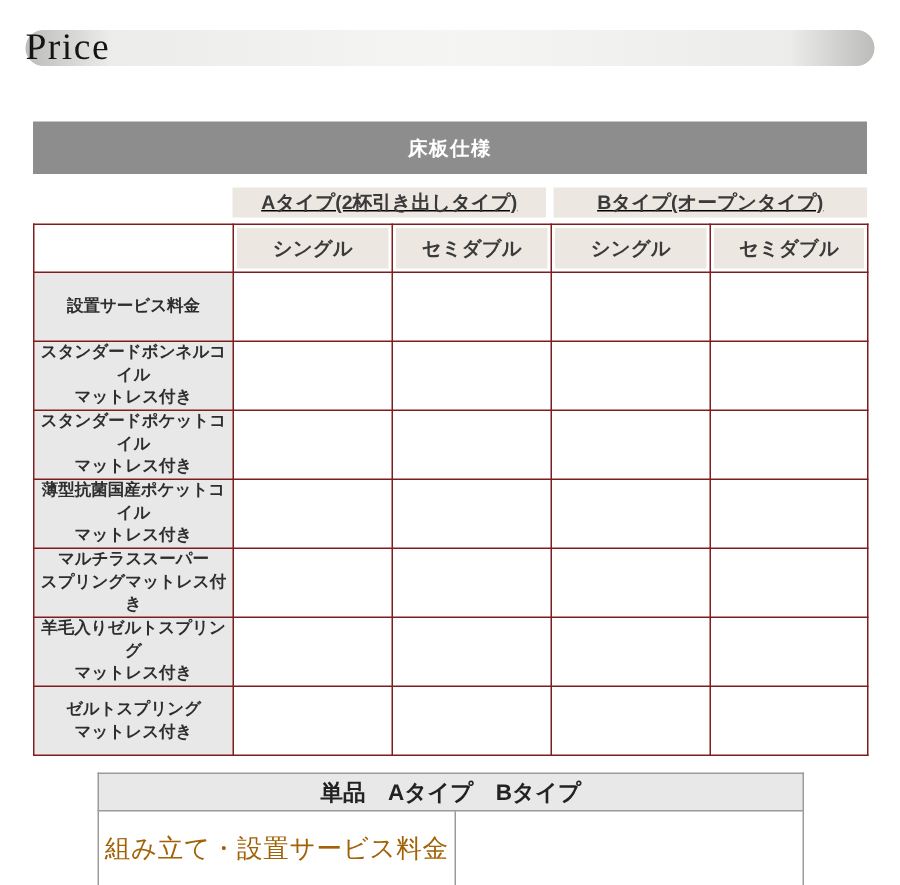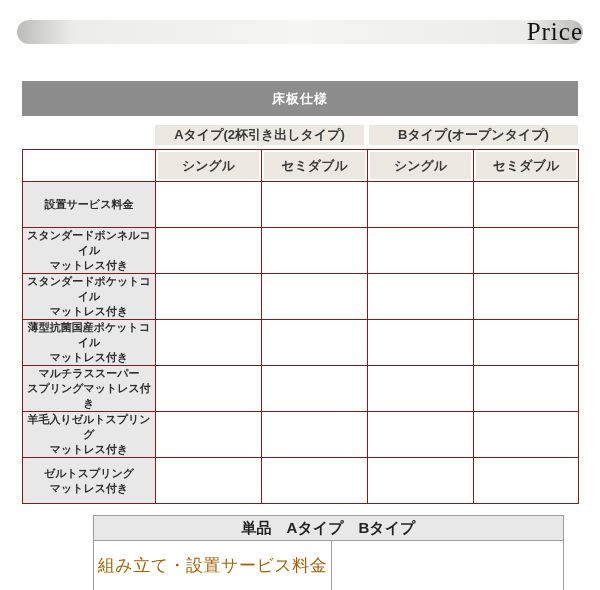--- a/index.html
+++ b/index.html
@@ -5,36 +5,36 @@
   html,body{margin:0;padding:0;}
   body{
     width:600px;height:590px;background:#ffffff;overflow:hidden;
     font-family:"Liberation Sans","DejaVu Sans",sans-serif;
     -webkit-font-smoothing:antialiased;
   }
   
   .price-banner{
     margin:20px 17px 0 17px;height:24px;border-radius:12px;
     background:linear-gradient(to right,#bcbcbb 0%,#ececea 10%,#f5f5f3 50%,#ececea 90%,#bcbcbb 100%);
-    display:flex;align-items:center;justify-content:flex-end;
+    display:flex;align-items:center;justify-content:flex-start;
   }
   .price-banner .title{
     font-family:"Liberation Serif","DejaVu Serif",serif;
     font-size:25px;color:#141414;letter-spacing:1px;line-height:24px;
   }
   
   .spec-bar{
     margin:37px 22px 0 22px;height:35px;background:#8d8d8d;
     display:flex;align-items:center;justify-content:center;
     color:#ffffff;font-size:13px;font-weight:bold;letter-spacing:1px;
   }
   
   .type-row{
     margin:9px 0 0 155px;width:423px;height:20px;
-    display:flex;gap:5px;
+    display:flex;gap:5px;text-decoration:underline;
   }
   .type-cell{
     flex:1;background:#ece8e1;display:flex;align-items:center;justify-content:center;
     font-size:13px;font-weight:bold;color:#3a3a3a;
   }
   
   table.main{
     margin:4px 0 0 22px;width:556px;border-collapse:collapse;table-layout:fixed;
   }
   table.main td{border:1px solid #7f1d1d;padding:0;}
@@ -47,21 +47,21 @@
   }
   table.main tr.datarow{height:46px;}
   td.rowlabel{
     background:#e8e8e8;text-align:center;vertical-align:middle;
     font-size:11px;font-weight:bold;color:#2e2e2e;line-height:15px;padding:0 3px;
   }
   td.rowlabel span{display:block;}
   td.price{background:#ffffff;text-align:center;vertical-align:middle;font-size:12px;color:#333;}
   
   table.addon{
-    margin:11px 0 0 93px;width:470px;border-collapse:collapse;table-layout:fixed;
+    margin:11px 0 0 65px;width:470px;border-collapse:collapse;table-layout:fixed;
   }
   table.addon td{border:1px solid #9b9b9b;padding:0;}
   td.addon-head{
     height:24px;background:#e8e8e8;text-align:center;vertical-align:middle;
     font-size:15px;font-weight:bold;color:#222222;
   }
   tr.addon-row{height:50px;}
   td.addon-label{
     text-align:center;vertical-align:middle;background:#ffffff;
     font-family:"Liberation Serif","DejaVu Serif",serif;

